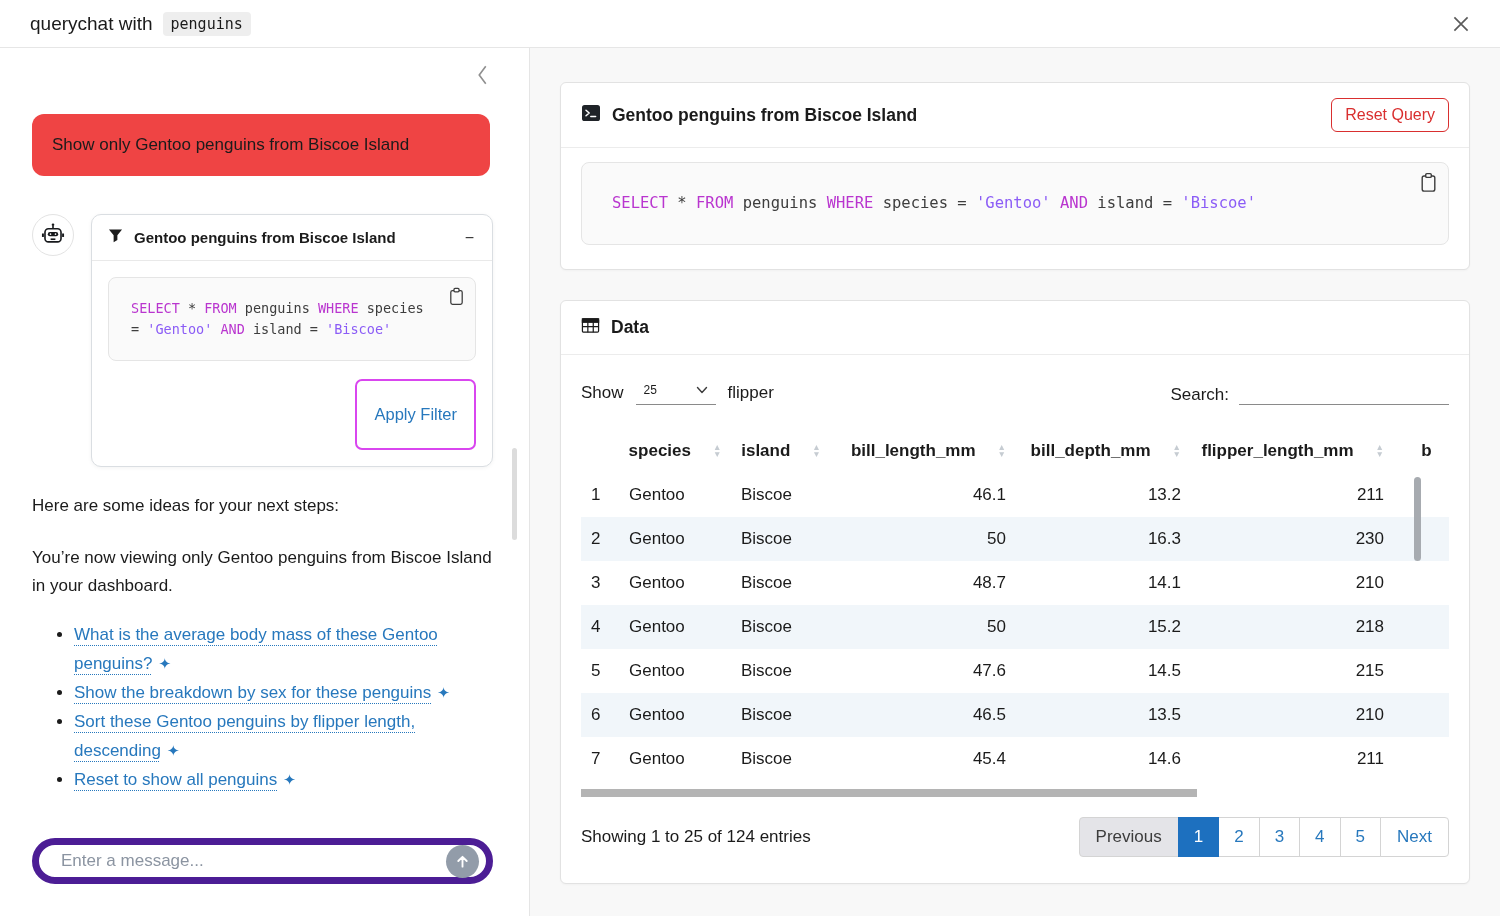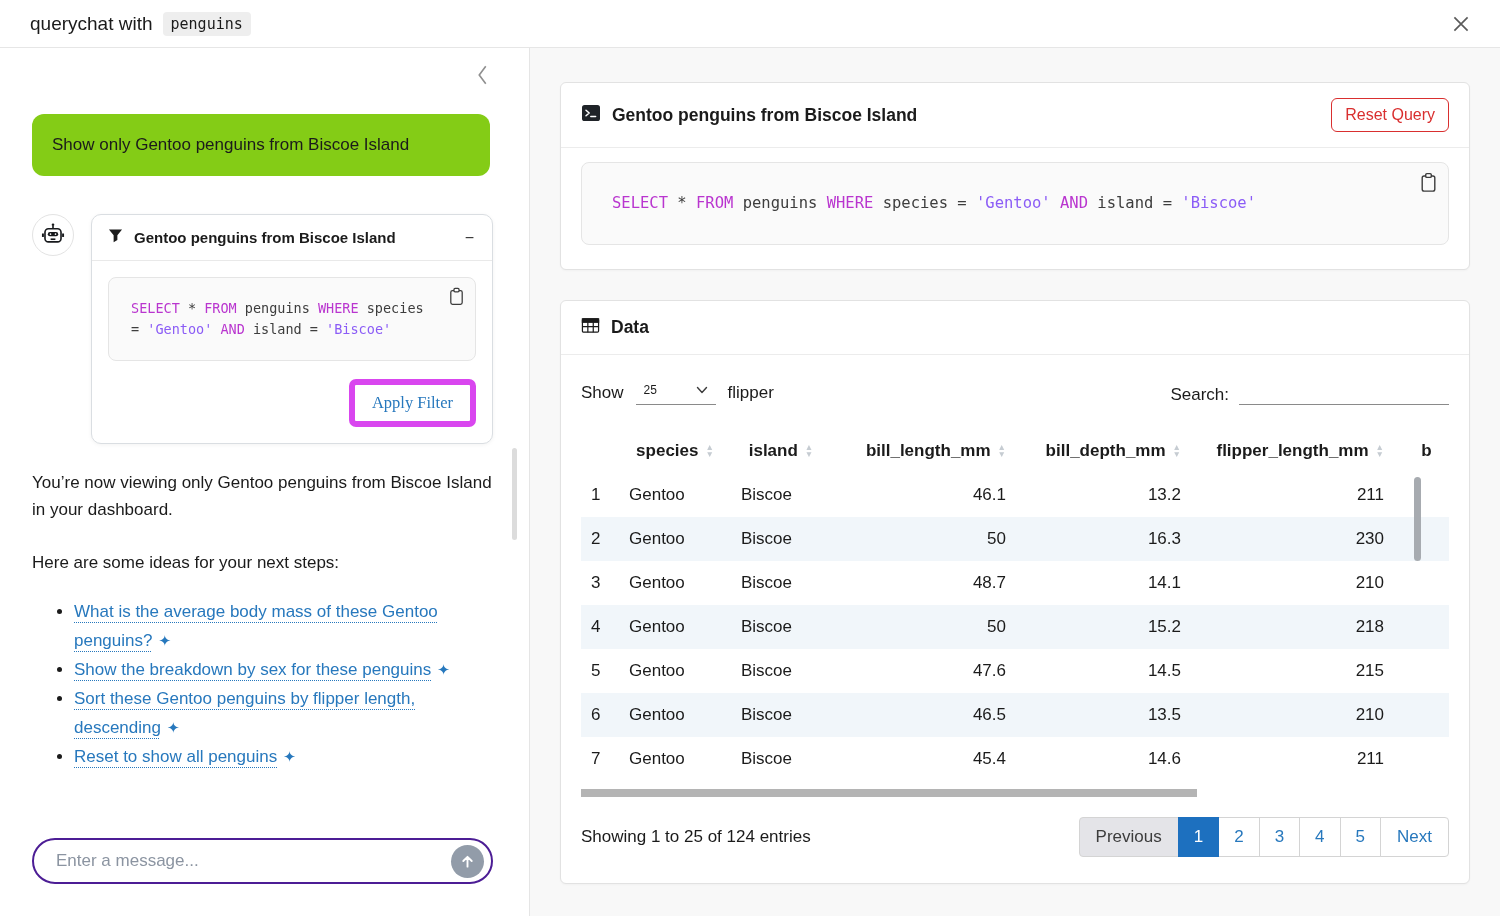--- a/index.html
+++ b/index.html
@@ -27,21 +27,21 @@
 
   
   .sidebar {
     width: 530px; flex: 0 0 530px; background: #fff; position: relative;
     border-right: 1px solid #e5e5e5; padding: 14px 36px 0 32px;
   }
   .collapse-row { text-align: right; height: 30px; padding-right: 2px; }
   .collapse-btn { background: none; border: none; padding: 2px; cursor: pointer; line-height: 0; }
 
   .bubble {
-    margin-top: 22px; background: #84cc16; border-radius: 12px;
+    margin-top: 22px; background: #ef4444; border-radius: 12px;
     padding: 17px 20px; font-size: 17px; line-height: 1.65; width: 458px;
   }
 
   .bot-row { margin-top: 38px; display: flex; gap: 17px; align-items: flex-start; }
   .avatar {
     width: 42px; height: 42px; flex: 0 0 42px; border-radius: 50%;
     border: 1px solid #e3e3e3; background: #fff; display: flex; align-items: center; justify-content: center;
   }
   .filter-card {
     flex: 1; background: #fff; border: 1px solid #dadee2; border-radius: 10px;
@@ -60,37 +60,37 @@
   }
   .code-block.small { padding: 20px 40px 20px 22px; font-size: 13.5px; line-height: 1.55; }
   .code-block.large { padding: 29px 30px; font-size: 15.5px; line-height: 1.5; }
   .sql { white-space: pre-wrap; word-break: normal; }
   .tok-kw { color: #b935cf; }
   .tok-str { color: #8b5cf6; }
   .tok-pl { color: #3d3d3d; }
   .copy-btn { position: absolute; top: 9px; right: 10px; background: none; border: none; padding: 0; cursor: pointer; line-height: 0; }
   .filter-actions { margin-top: 18px; text-align: right; }
   .apply-btn {
-    font-size: 16.5px; color: #2778bd; background: #fff; border: 6px solid #d946ef;
-    border-radius: 7px; padding: 8px 17px; cursor: pointer; font-family: Liberation Serif, serif;
+    font-size: 16.5px; color: #2778bd; background: #fff; border: 2px solid #d946ef;
+    border-radius: 7px; padding: 24px 17px; cursor: pointer; font-family: Liberation Sans, sans-serif;
   }
 
   .msg { margin: 25px 0 0; font-size: 17px; line-height: 1.62; }
   .suggestions { margin: 22px 0 0; padding-left: 42px; font-size: 17px; line-height: 1.7; }
   .suggestions li { margin: 0; }
   .suggestions li::marker { color: #1b1b1b; }
   .sg-link {
     color: #2778bd; cursor: pointer;
     text-decoration: underline dotted; text-decoration-thickness: 1px; text-underline-offset: 5px;
   }
   .sparkle { color: #2778bd; margin-left: 6px; font-size: 15px; }
 
   .chat-input-bar {
     position: absolute; left: 32px; right: 36px; bottom: 32px; height: 46px;
-    border: 2px solid #4c1d95; border-radius: 23px; background: #fff;
+    border: 7px solid #4c1d95; border-radius: 23px; background: #fff;
     display: flex; align-items: center; padding: 0 7px 0 20px; margin-top: 32px;
   }
   .chat-input-bar input {
     flex: 1; border: none; outline: none; font-size: 17px; font-family: inherit; background: transparent; color: #1b1b1b;
   }
   .chat-input-bar input::placeholder { color: #8b94a1; }
   .send-btn {
     width: 33px; height: 33px; border-radius: 50%; border: none; background: #929ca9;
     display: flex; align-items: center; justify-content: center; cursor: pointer; flex: 0 0 33px;
   }
@@ -138,21 +138,21 @@
   table { width: 100%; border-collapse: collapse; table-layout: fixed; font-size: 17px; }
   th, td { padding: 12px 10px; overflow: hidden; white-space: nowrap; }
   th { font-weight: 700; }
   th:nth-child(1), td:nth-child(1) { width: 38px; }
   th:nth-child(2), td:nth-child(2) { width: 112px; }
   th:nth-child(3), td:nth-child(3) { width: 100px; }
   th:nth-child(4), td:nth-child(4) { width: 185px; }
   th:nth-child(5), td:nth-child(5) { width: 175px; }
   th:nth-child(6), td:nth-child(6) { width: 215px; padding-right: 22px; }
   th:nth-child(7), td:nth-child(7) { padding-left: 8px; }
-  .th-inner { display: flex; align-items: center; gap: 7px; }
+  .th-inner { display: flex; align-items: center; gap: 22px; }
   th.text .th-inner { justify-content: center; }
   th.num .th-inner { justify-content: flex-end; }
   td.num { text-align: right; }
   td.text, td.rownum { text-align: left; }
   tbody tr:nth-child(even) { background: #f1f6fa; }
   .sort-icon { display: inline-flex; flex-direction: column; font-size: 8.5px; line-height: .85; color: #c6ccd2; }
   .vscroll { position: absolute; top: 48px; right: 28px; width: 7px; height: 84px; background: #a7abb0; border-radius: 4px; }
   .hscroll { position: absolute; bottom: 0; left: 0; width: 616px; height: 8px; background: #b4b4b4; }
 
   .table-footer { display: flex; justify-content: space-between; align-items: center; margin-top: 20px; }
@@ -233,22 +233,22 @@
               </button>
               <code class="sql"><span class="tok-kw">SELECT</span><span class="tok-pl"> * </span><span class="tok-kw">FROM</span><span class="tok-pl"> penguins </span><span class="tok-kw">WHERE</span><span class="tok-pl"> species = </span><span class="tok-str">'Gentoo'</span><span class="tok-pl"> </span><span class="tok-kw">AND</span><span class="tok-pl"> island = </span><span class="tok-str">'Biscoe'</span></code>
             </div>
             <div class="filter-actions">
               <button class="apply-btn">Apply Filter</button>
             </div>
           </div>
         </div>
       </div>
 
+      <p class="msg">Here are some ideas for your next steps:</p>
       <p class="msg">You’re now viewing only Gentoo penguins from Biscoe Island in your dashboard.</p>
-      <p class="msg">Here are some ideas for your next steps:</p>
       <ul class="suggestions">
           <li><a class="sg-link">What is the average body mass of these Gentoo penguins?</a><span class="sparkle">✦</span></li>
           <li><a class="sg-link">Show the breakdown by sex for these penguins</a><span class="sparkle">✦</span></li>
           <li><a class="sg-link">Sort these Gentoo penguins by flipper length, descending</a><span class="sparkle">✦</span></li>
           <li><a class="sg-link">Reset to show all penguins</a><span class="sparkle">✦</span></li>
         </ul>
 
       <div class="chat-input-bar">
         <input placeholder="Enter a message..." style="">
         <button class="send-btn">

